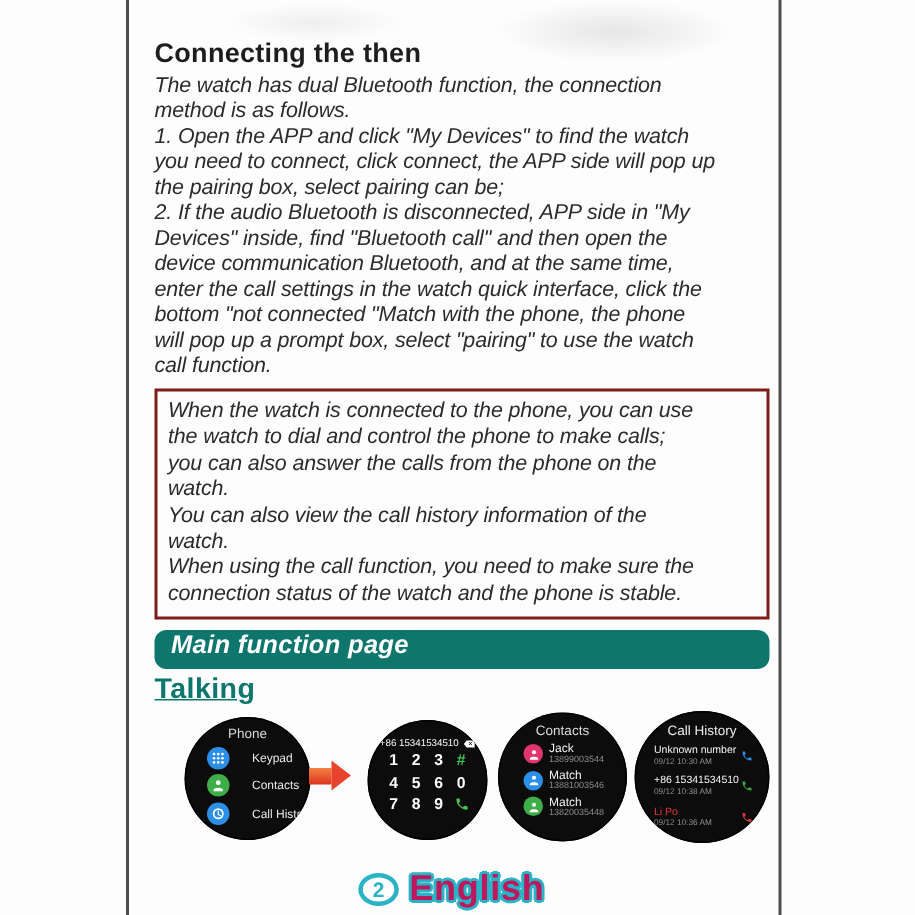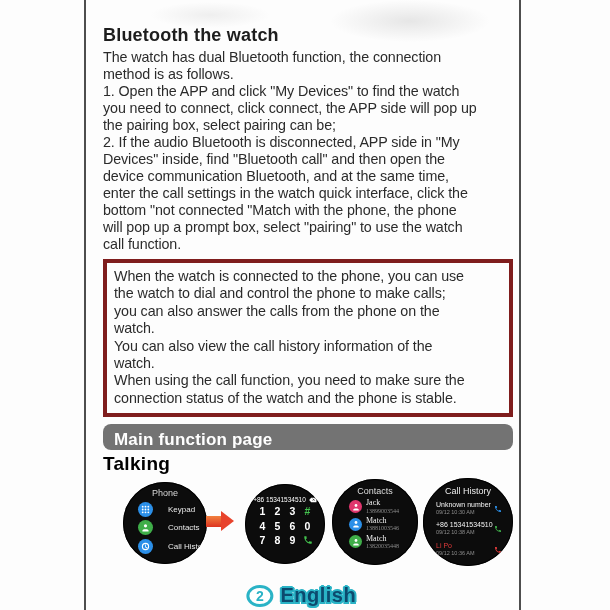--- a/index.html
+++ b/index.html
@@ -8,29 +8,29 @@
   .page { position:absolute; inset:0; background:#fdfdfd; }
   .rule { position:absolute; top:0; bottom:0; width:2px; background:#2f2f2f; opacity:.85; }
   .rule-left { left:84px; }
   .rule-right { left:519px; }
   .ghost { position:absolute; pointer-events:none; }
   .ghost1 { left:330px; top:0; width:160px; height:42px; background:radial-gradient(closest-side, rgba(110,110,110,.16), transparent); }
   .ghost2 { left:150px; top:2px; width:120px; height:26px; background:radial-gradient(closest-side, rgba(110,110,110,.10), transparent); }
 
   .content { position:absolute; left:103px; top:25px; width:410px; }
   h1.doc-title { font-size:18px; font-weight:bold; color:#1d1d1d; margin-bottom:3px; letter-spacing:.2px; }
-  .body { font-size:14.3px; line-height:17px; color:#2b2b2b; letter-spacing:-.1px; }
+  .body { font-size:14.3px; line-height:17px; color:#2b2b2b; letter-spacing:-.1px;font-style:italic; }
   .pre { white-space:pre-line; }
 
-  .callout { border:4px solid #7f1d1d; margin-top:6px; padding:5px 7px 6px 7px; background:#fdfdfd; }
+  .callout { border:2px solid #7f1d1d; margin-top:6px; padding:5px 7px 6px 7px; background:#fdfdfd; }
   .callout .body { line-height:17.4px; }
 
-  .section-bar { margin-top:7px; background:#737373; border-radius:8px; height:26px; display:flex; align-items:flex-end; padding-left:11px; }
+  .section-bar { margin-top:7px; background:#0f766e; border-radius:8px; height:26px; display:flex; align-items:flex-start; padding-left:11px;font-style:italic; }
   .section-bar span { color:#ffffff; font-weight:bold; font-size:17px; letter-spacing:.2px; }
-  h2.talking { margin-top:3px; font-size:19px; font-weight:bold; color:#000000; letter-spacing:.3px; }
+  h2.talking { margin-top:3px; font-size:19px; font-weight:bold; color:#0f766e; letter-spacing:.3px;text-decoration:underline; }
 
   .watch-row { position:relative; margin-top:3px; height:95px; }
   .watch { position:absolute; background:#0c0c0c; border-radius:50%; overflow:hidden; box-shadow:0 0 0 1px #000 inset; }
   .w1 { left:20px;  top:4px; width:84px; height:82px; }
   .w2 { left:142px; top:6px; width:80px; height:80px; }
   .w3 { left:229px; top:1px; width:86px; height:86px; }
   .w4 { left:320px; top:0;   width:90px; height:88px; }
 
   .arrow { position:absolute; left:103px; top:33px; display:flex; align-items:center; }
   .arrow-shaft { width:15px; height:11px; background:linear-gradient(180deg,#f2813f,#dd3420); }
@@ -47,49 +47,49 @@
   .dial-number svg { width:8px; height:6px; fill:#fff; }
   .dial-grid { display:grid; grid-template-columns:repeat(4,13px); justify-content:center; margin-top:3px; row-gap:3.5px; column-gap:2px; text-align:center; }
   .dk { font-size:10.5px; font-weight:bold; color:#ffffff; line-height:11px; }
   .dk-green { color:#43c24e; }
   .dk-call svg { width:10px; height:10px; fill:#43c24e; }
 
   .c-title { text-align:center; font-size:9px; color:#dcdcdc; margin-top:7px; }
   .c-row { display:flex; align-items:center; gap:4px; margin:3px 0 0 17px; }
   .ci { width:13px; height:13px; border-radius:50%; display:flex; align-items:center; justify-content:center; flex:0 0 13px; }
   .ci svg { width:8px; height:8px; fill:#fff; }
-  .c-text { line-height:1.05;font-family:Liberation Serif, serif; }
+  .c-text { line-height:1.05; }
   .c-name { font-size:8px; color:#f2f2f2; }
   .c-num { font-size:6px; color:#8d8d8d; }
 
   .h-title { text-align:center; font-size:9px; color:#ececec; margin-top:8px; }
   .h-row { display:flex; align-items:center; justify-content:space-between; margin:2.5px 11px 0 13px; }
   .h-text { line-height:1.1; }
   .h-name { font-size:7px; color:#f4f4f4; white-space:nowrap; }
   .h-name.missed { color:#e23b3b; }
   .h-time { font-size:5.5px; color:#8d8d8d; white-space:nowrap; }
   .h-icon svg { width:8px; height:8px; }
 
   .footer-badge { position:absolute; left:50%; bottom:3px; transform:translateX(-52%); display:flex; align-items:center; gap:4px; }
   .badge-num { width:27px; height:22px; border:3px solid #2ab3c6; border-radius:50%; background:#ffffff; color:#2ab3c6; font-weight:bold; font-size:14px; display:flex; align-items:center; justify-content:center; }
-  .badge-label { font-size:20px; font-weight:bold; color:#0c4a6e; letter-spacing:.5px; padding:0 3px;
+  .badge-label { font-size:24px; font-weight:bold; color:#be185d; letter-spacing:.5px; padding:0 3px;
     text-shadow:-2px 0 0 #2ab3c6, 2px 0 0 #2ab3c6, 0 -2px 0 #2ab3c6, 0 2px 0 #2ab3c6,
                 -1.5px -1.5px 0 #2ab3c6, 1.5px -1.5px 0 #2ab3c6, -1.5px 1.5px 0 #2ab3c6, 1.5px 1.5px 0 #2ab3c6; }
 </style>
 </head>
 <body>
 
 <div class="page">
   <div class="ghost ghost1"></div>
   <div class="ghost ghost2"></div>
   <div class="rule rule-left"></div>
   <div class="rule rule-right"></div>
 
   <div class="content">
-    <h1 class="doc-title">Bluetooth the watch</h1>
+    <h1 class="doc-title">Connecting the then</h1>
     <p class="body pre">The watch has dual Bluetooth function, the connection
 method is as follows.
 1. Open the APP and click "My Devices" to find the watch
 you need to connect, click connect, the APP side will pop up
 the pairing box, select pairing can be;
 2. If the audio Bluetooth is disconnected, APP side in "My
 Devices" inside, find "Bluetooth call" and then open the
 device communication Bluetooth, and at the same time,
 enter the call settings in the watch quick interface, click the
 bottom "not connected "Match with the phone, the phone

